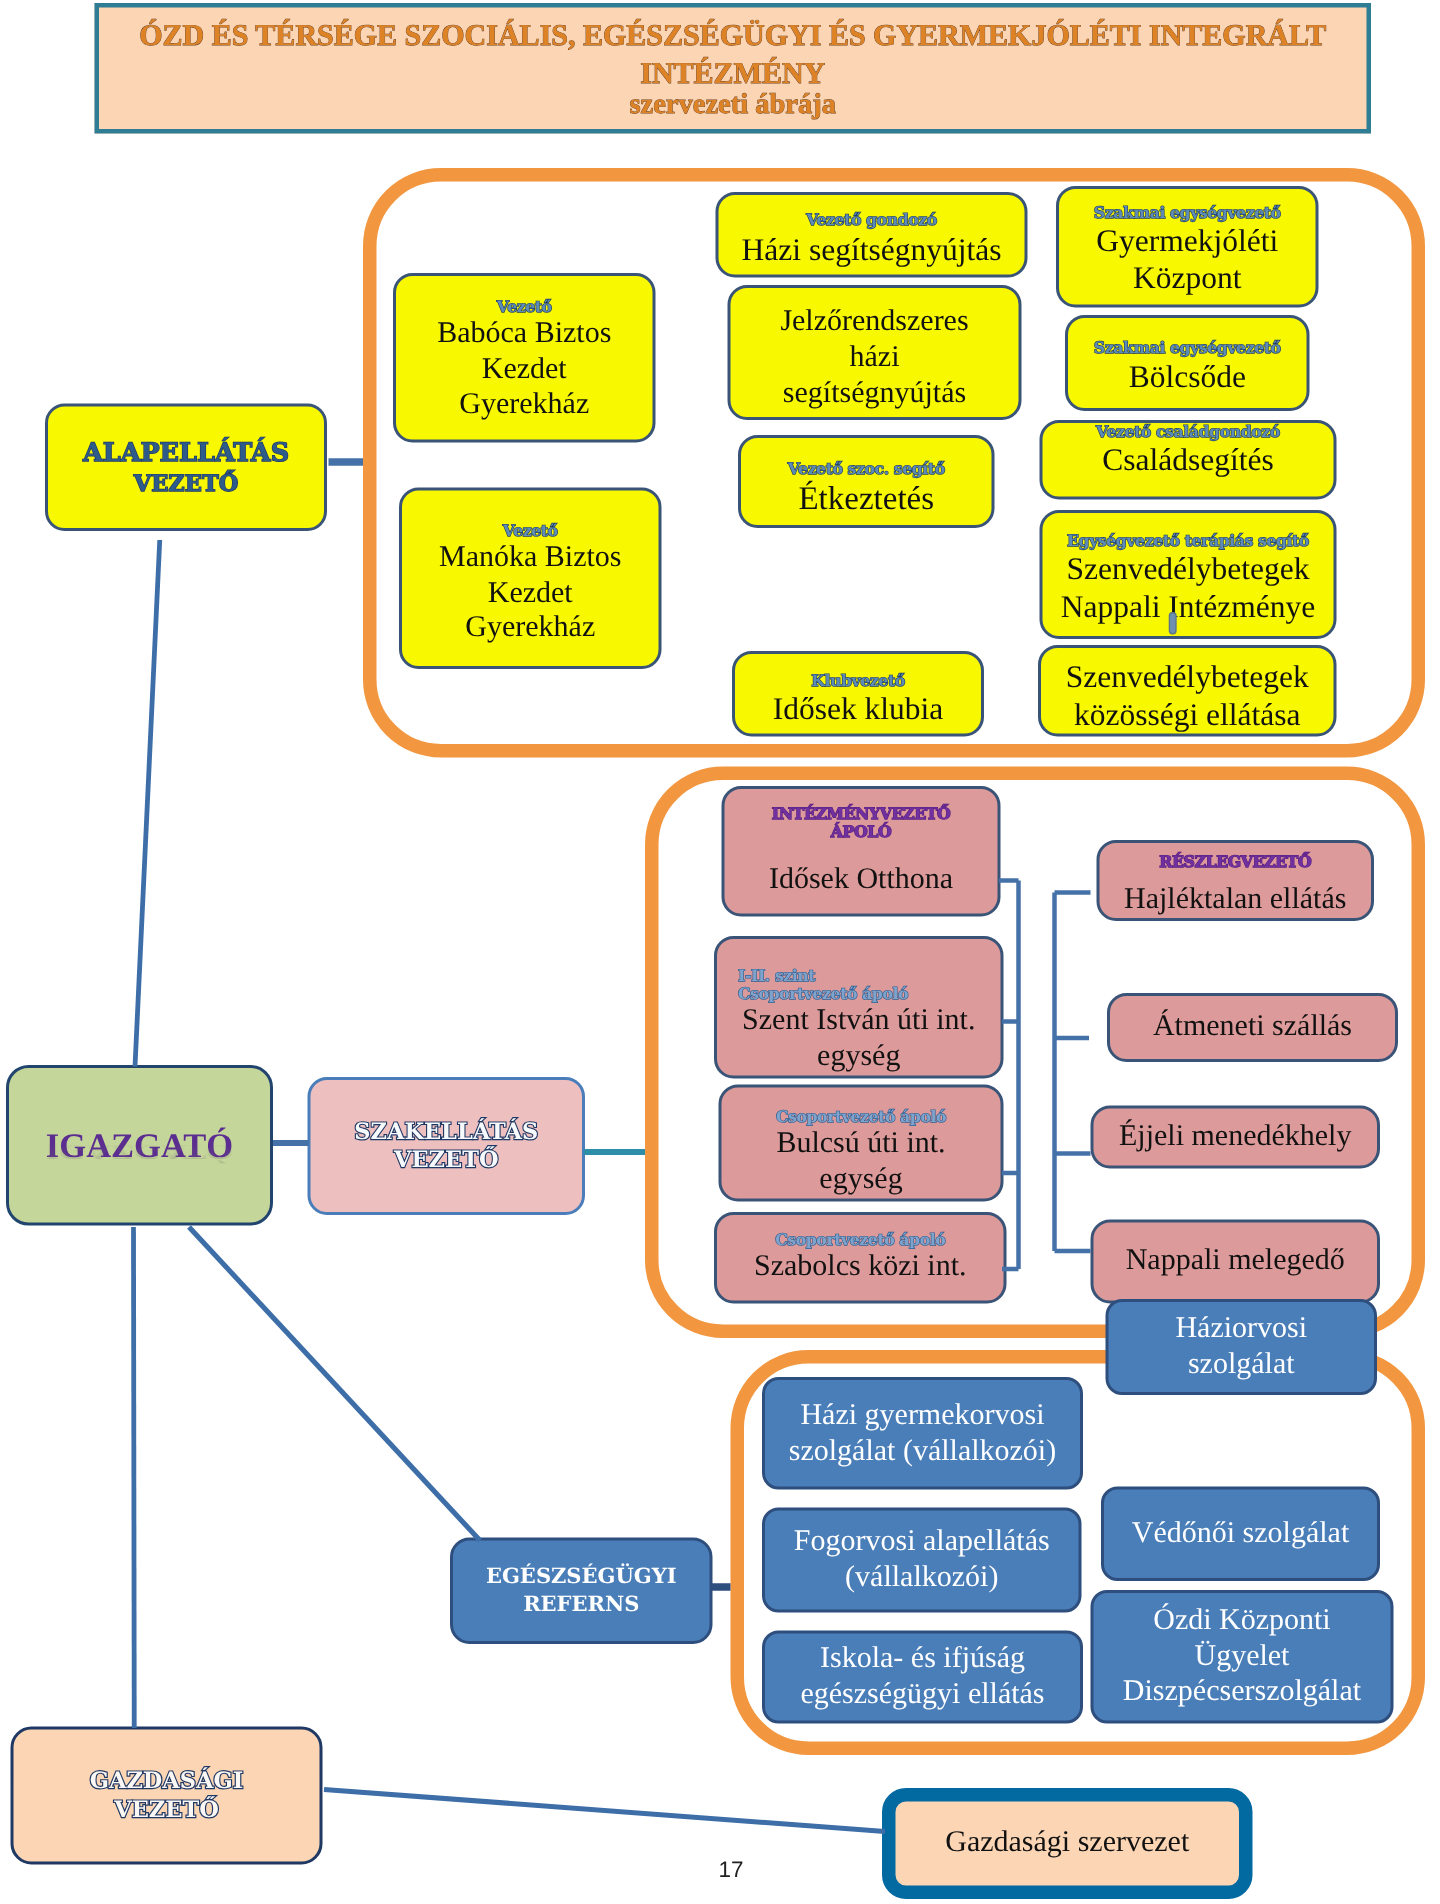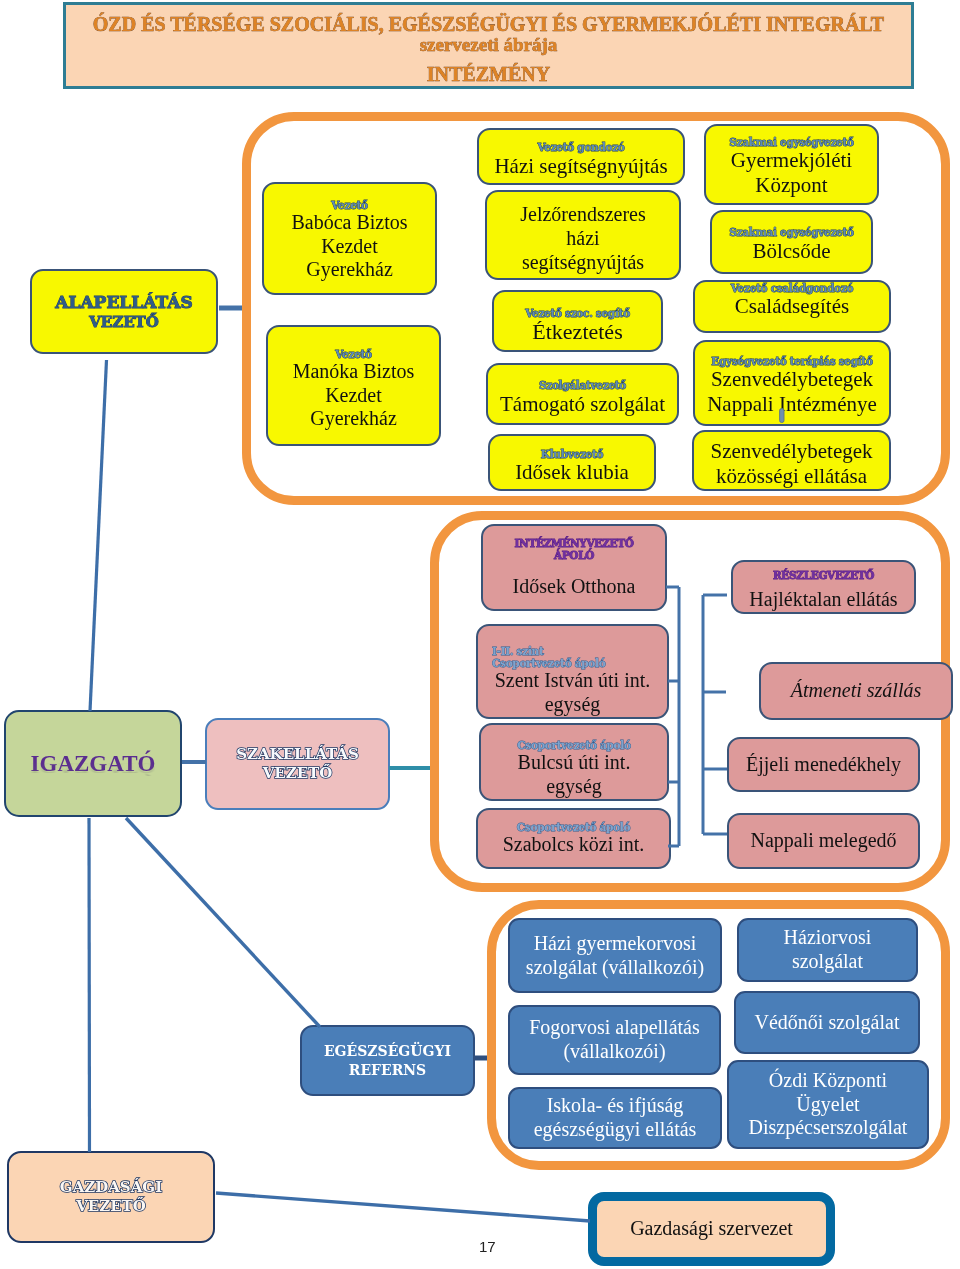--- a/index.html
+++ b/index.html
@@ -49,22 +49,22 @@
         mask-image:linear-gradient(to top, rgba(0,0,0,0) 10%, rgba(0,0,0,.9) 95%);}
   .pagenum{position:absolute;font-family:"Liberation Sans",sans-serif;font-size:15px;color:#222;}
 </style>
 </head>
 <body>
 
 <div class="stage">
 
   <div class="header">
     <div class="hline h1">ÓZD ÉS TÉRSÉGE SZOCIÁLIS, EGÉSZSÉGÜGYI ÉS GYERMEKJÓLÉTI INTEGRÁLT</div>
+    <div class="hline h2">INTÉZMÉNY</div>
     <div class="hline h3">szervezeti ábrája</div>
-    <div class="hline h2">INTÉZMÉNY</div>
   </div>
 
   <div class="oframe" style="left:242px;top:112px;width:708px;height:393px;"></div>
   <div class="oframe" style="left:430px;top:511px;width:520px;height:381px;"></div>
   <div class="oframe" style="left:487px;top:900px;width:463px;height:270px;"></div>
   <div class="node yellow" style="left:262px;top:182px;width:175px;height:113px;padding-top:4px;">
     <div class="role" style="font-size:10.5px">Vezető</div>
     <div class="nm" style="font-size:20px">Babóca Biztos
 Kezdet
 Gyerekház</div>
@@ -81,24 +81,20 @@
   </div>
   <div class="node yellow" style="left:485px;top:190px;width:196px;height:90px;justify-content:flex-start;padding-top:11px;">
     <div class="nm" style="font-size:20px">Jelzőrendszeres
 házi
 segítségnyújtás</div>
   </div>
   <div class="node yellow" style="left:492px;top:290px;width:171px;height:62px;padding-top:10px;">
     <div class="role" style="font-size:10.5px">Vezető szoc. segítő</div>
     <div class="nm" style="font-size:22px">Étkeztetés</div>
   </div>
-  <div class="node yellow" style="left:486px;top:363px;width:193px;height:62px;padding-top:8px;">
-    <div class="role" style="font-size:10.5px">Szolgálatvezető</div>
-    <div class="nm" style="font-size:21px">Támogató szolgálat</div>
-  </div>
   <div class="node yellow" style="left:488px;top:434px;width:168px;height:57px;padding-top:8px;">
     <div class="role" style="font-size:10.5px">Klubvezető</div>
     <div class="nm" style="font-size:21px">Idősek klubia</div>
   </div>
   <div class="node yellow" style="left:704px;top:124px;width:175px;height:81px;padding-top:5px;">
     <div class="role" style="font-size:10.5px">Szakmai egységvezető</div>
     <div class="nm" style="font-size:21px">Gyermekjóléti
 Központ</div>
   </div>
   <div class="node yellow" style="left:710px;top:210px;width:163px;height:64px;padding-top:6px;">
@@ -135,42 +131,42 @@
 egység</div>
   </div>
   <div class="node pinkbox" style="left:476px;top:808px;width:195px;height:61px;">
     <div class="role" style="font-size:10.5px;color:#7EA4CE;-webkit-text-stroke-color:#2F5C8E">Csoportvezető ápoló</div>
     <div class="nm" style="font-size:20px">Szabolcs közi int.</div>
   </div>
   <div class="node pinkbox" style="left:731px;top:560px;width:185px;height:54px;padding-top:7px;">
     <div class="role" style="font-size:10.5px;color:#7030A0;-webkit-text-stroke-color:#5A2080;margin-bottom:7px">RÉSZLEGVEZETŐ</div>
     <div class="nm" style="font-size:20px">Hajléktalan ellátás</div>
   </div>
-  <div class="node pinkbox" style="left:759px;top:662px;width:194px;height:58px;font-style:italic;">
+  <div class="node pinkbox" style="left:738px;top:662px;width:194px;height:46px;">
     <div class="nm" style="font-size:20px">Átmeneti szállás</div>
   </div>
-  <div class="node pinkbox" style="left:727px;top:737px;width:193px;height:55px;">
+  <div class="node pinkbox" style="left:727px;top:737px;width:193px;height:42px;">
     <div class="nm" style="font-size:20px">Éjjeli menedékhely</div>
   </div>
   <div class="node pinkbox" style="left:727px;top:813px;width:193px;height:56px;">
     <div class="nm" style="font-size:20px">Nappali melegedő</div>
   </div>
   <div class="node bluebox" style="left:508px;top:918px;width:214px;height:75px;">
     <div class="nm" style="font-size:20px">Házi gyermekorvosi
 szolgálat (vállalkozói)</div>
   </div>
   <div class="node bluebox" style="left:508px;top:1005px;width:213px;height:70px;">
     <div class="nm" style="font-size:20px">Fogorvosi alapellátás
 (vállalkozói)</div>
   </div>
   <div class="node bluebox" style="left:508px;top:1087px;width:214px;height:62px;">
     <div class="nm" style="font-size:20px">Iskola- és ifjúság
 egészségügyi ellátás</div>
   </div>
-  <div class="node bluebox" style="left:737px;top:918px;width:181px;height:64px;">
+  <div class="node bluebox" style="left:737px;top:866px;width:181px;height:64px;">
     <div class="nm" style="font-size:20px">Háziorvosi
 szolgálat</div>
   </div>
   <div class="node bluebox" style="left:734px;top:991px;width:186px;height:63px;">
     <div class="nm" style="font-size:20px">Védőnői szolgálat</div>
   </div>
   <div class="node bluebox" style="left:727px;top:1060px;width:202px;height:89px;">
     <div class="nm" style="font-size:20px">Ózdi Központi
 Ügyelet
 Diszpécserszolgálat</div>

